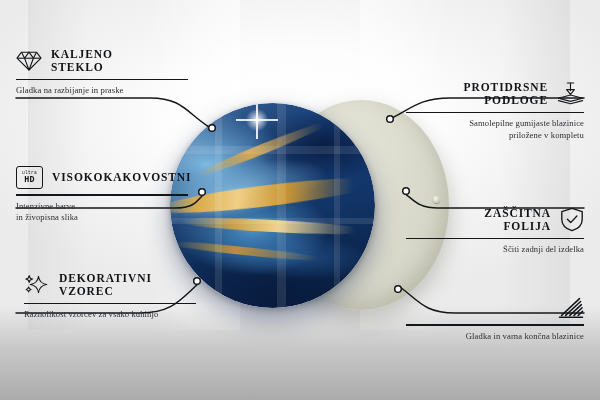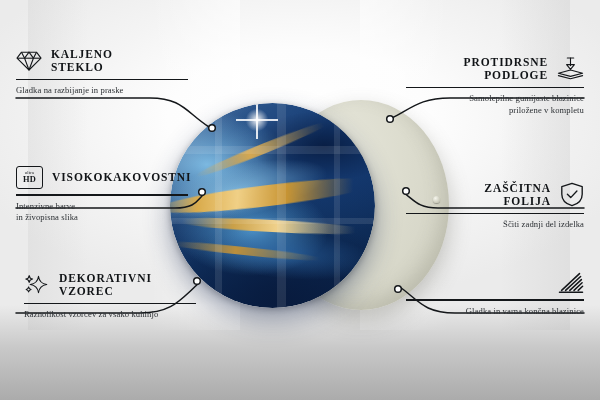--- a/index.html
+++ b/index.html
@@ -86,21 +86,21 @@
   .sparkle:after{top:50%;left:-8px;height:1.4px;width:42px;margin-top:-.7px;}
 
   
   #lines{position:absolute;left:0;top:0;width:600px;height:400px;pointer-events:none;}
 
   
   .feature{position:absolute;color:#14171a;}
   .feat-left{text-align:left;}
   .feat-right{text-align:right;}
   .head-row{display:flex;align-items:center;gap:9px;}
-  .feat-right .head-row{justify-content:flex-end;}
+  .feat-right .head-row{justify-content:flex-end;margin-top:25px;}
   .titles{line-height:1.12;}
   .title-l1,.title-l2{
     font-size:11.5px;font-weight:700;letter-spacing:.9px;
     text-transform:uppercase;color:#111417;white-space:nowrap;
   }
   .rule{height:1.6px;background:#14171a;margin:5px 0 5px 0;}
   .sub{
     font-size:8.6px;color:#2b2f33;line-height:1.32;letter-spacing:.1px;
     white-space:pre-line;
   }
@@ -110,21 +110,21 @@
   #f-glass   {left:16px; top:48px;  width:172px;}
   #f-print   {left:16px; top:166px; width:172px;}
   #f-pattern {left:16px; top:272px; width:172px;margin-left:8px;}
   #f-pads    {right:16px;top:56px;  width:178px;}
   #f-foil    {right:16px;top:182px; width:178px;}
   #f-edges   {right:16px;top:272px; width:178px;}
 
   .hd-badge{
     width:25px;height:21px;border:1.4px solid #14171a;border-radius:3px;
     display:flex;flex-direction:column;align-items:center;justify-content:center;
-    line-height:1;font-family:Liberation Serif, serif;
+    line-height:1;font-family:Liberation Mono, monospace;
   }
   .hd-badge .u{font-size:4.6px;letter-spacing:.2px;color:#14171a;margin-bottom:.5px;}
   .hd-badge .h{font-size:8.4px;font-weight:700;letter-spacing:.2px;color:#14171a;}
 </style>
 </head>
 <body>
 
 <div id="stage">
 
   <div class="streak s1"></div>

